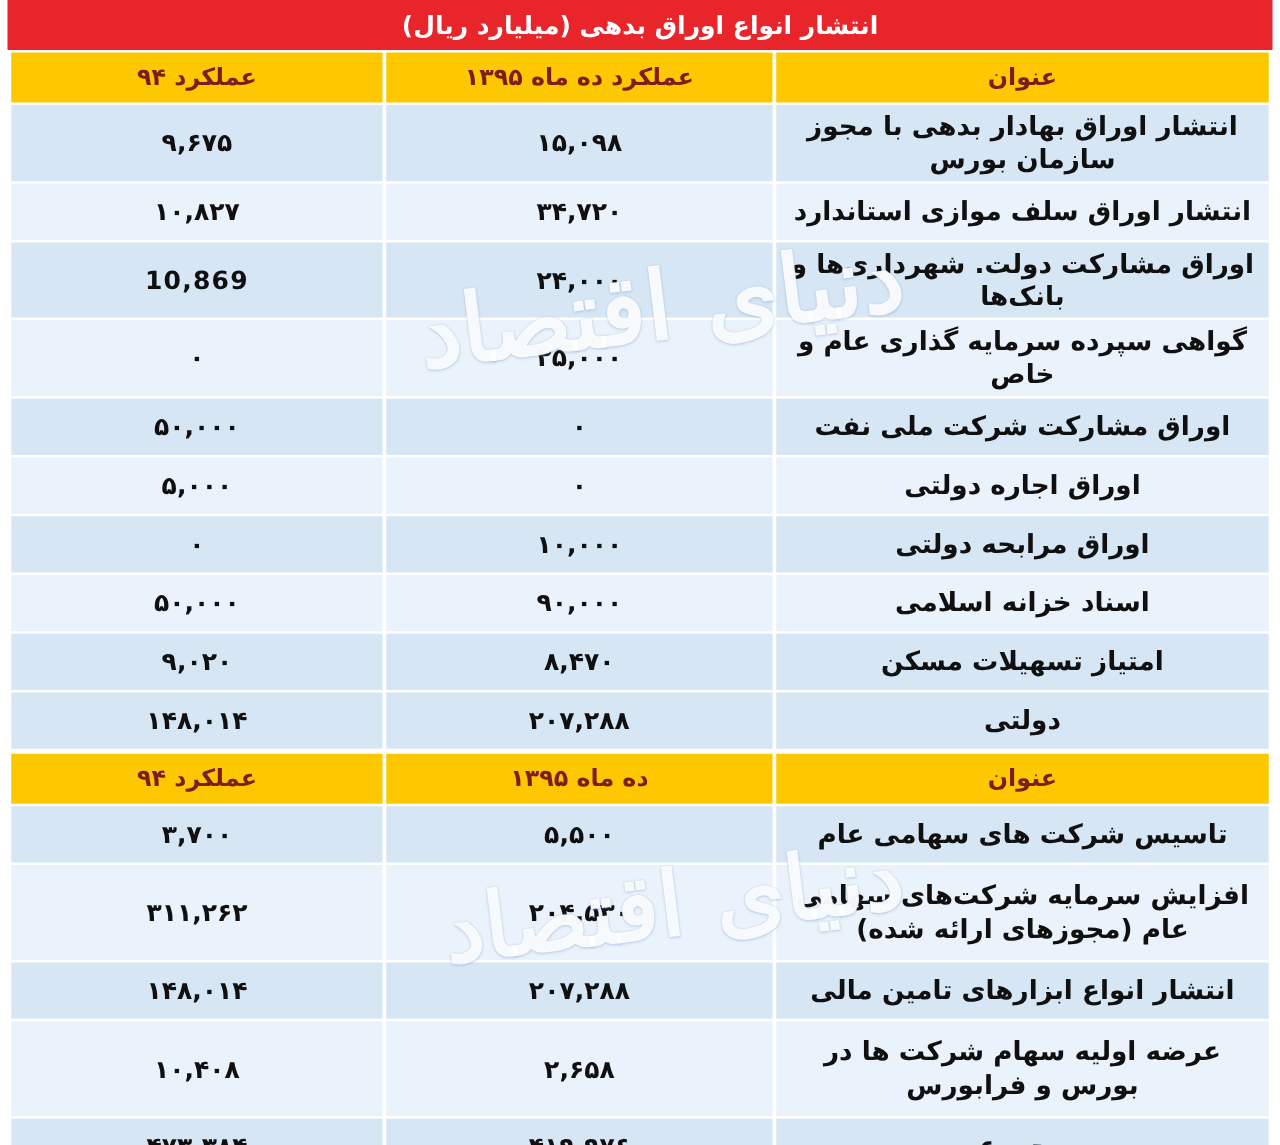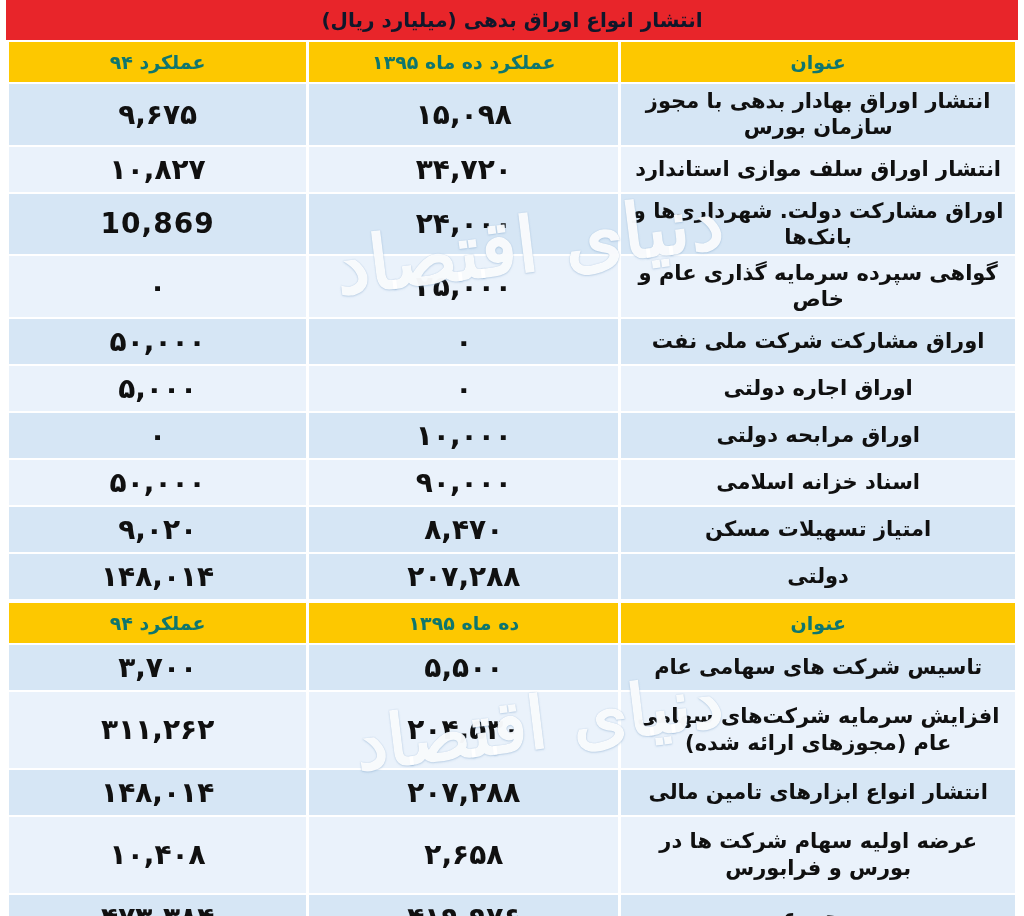--- a/index.html
+++ b/index.html
@@ -43,59 +43,59 @@
     user-select: none;
   }
   .watermark.wm-1 { top: 200px;  right: 300px; font-size: 76px; }
   .watermark.wm-2 { top: 680px;  right: 300px; font-size: 72px; }
 
   
   .table-block { position: relative; z-index: 1; }
 
   .band-title {
     background: #e8252a;
-    color: #0f172a;
+    color: #ffffff;
     text-align: center;
     font-size: 20px;
     font-weight: bold;
     height: 40px;
     line-height: 40px;
     letter-spacing: 0;
   }
 
   .grid { width: 100%; border-collapse: separate; border-spacing: 3px 2px; }
 
   .grid th, .grid td {
     text-align: center;
     vertical-align: middle;
     font-size: 19px;
     color: #101010;
     padding: 4px 8px;
   }
 
   .grid th {
     background: #fdc800;
-    color: #0f766e;
+    color: #7f1d1d;
     font-weight: bold;
     height: 40px;
     font-size: 19px;
   }
 
   
   .col-title { width: 398px; }
   .col-mid   { width: 312px; }
   .col-prev  { width: 300px; }
 
   .grid td { height: 45px; font-weight: bold; }
 
   tr.row-a td { background: #d6e6f5; }
   tr.row-b td { background: #eaf2fb; }
 
   td.cell-title { font-size: 21px; line-height: 1.25; }
-  td.cell-num   { font-size: 28px; letter-spacing: 1px; }
+  td.cell-num   { font-size: 20px; letter-spacing: 1px; }
 
   tr.row-total td { background: #d6e6f5; }
 
   .two-line td { height: 76px; margin-left: 24px; }
 </style>
 </head>
 <body>
 
 <div class="sheet">
 

